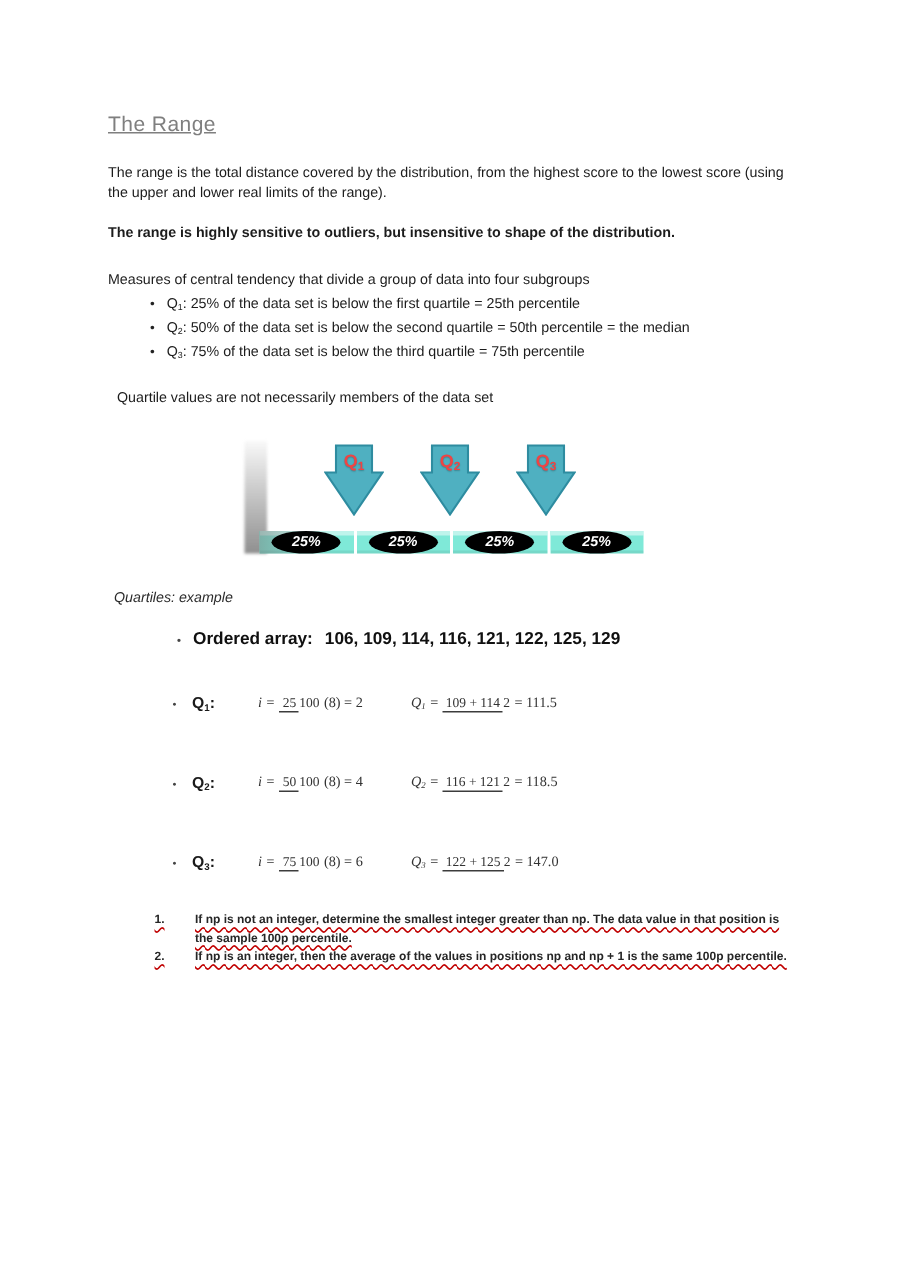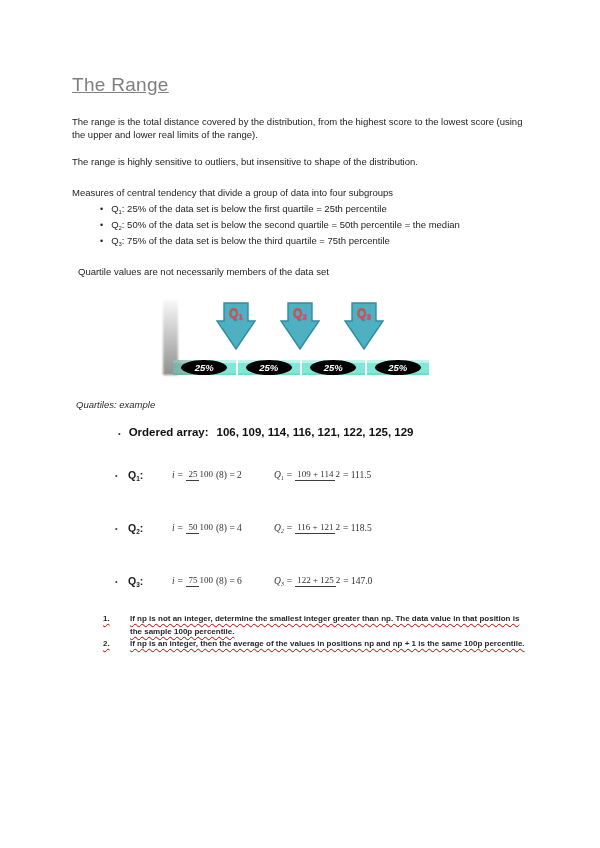--- a/index.html
+++ b/index.html
@@ -7,28 +7,28 @@
   .page {
     position:relative;
     width:600px; height:848px;
     background:#ffffff;
     font-family:"Liberation Sans", sans-serif;
     color:#1c1c1c;
     overflow:hidden;
     padding:74px 66px 0 72px;
   }
   .heading {
-    font-size:19px; font-weight:400;
+    font-size:14px; font-weight:400;
     color:#7f7f7f;
     text-decoration:underline;
     letter-spacing:.3px;
   }
   .body { font-size:9.5px; line-height:1.4; }
   .p1 { margin-top:19px; width:462px; }
-  .p2 { margin-top:13px; width:462px; }
+  .p2 { margin-top:13px; width:462px;font-weight:bold; }
   .heading.quartiles { margin-top:17px; }
   .intro { margin-top:18px; }
   .qlist { list-style:none; margin-top:2px; padding-left:28px; }
   .qlist li { display:flex; gap:8px; font-size:9.5px; line-height:1.58; align-items:baseline; }
   .bullet { font-size:9px; color:#222; }
   .bullet.sm { font-size:7.5px; color:#444; }
   sub { font-size:.62em; vertical-align:-0.28em; }
   .note { margin-top:16px; padding-left:6px; }
 
   

